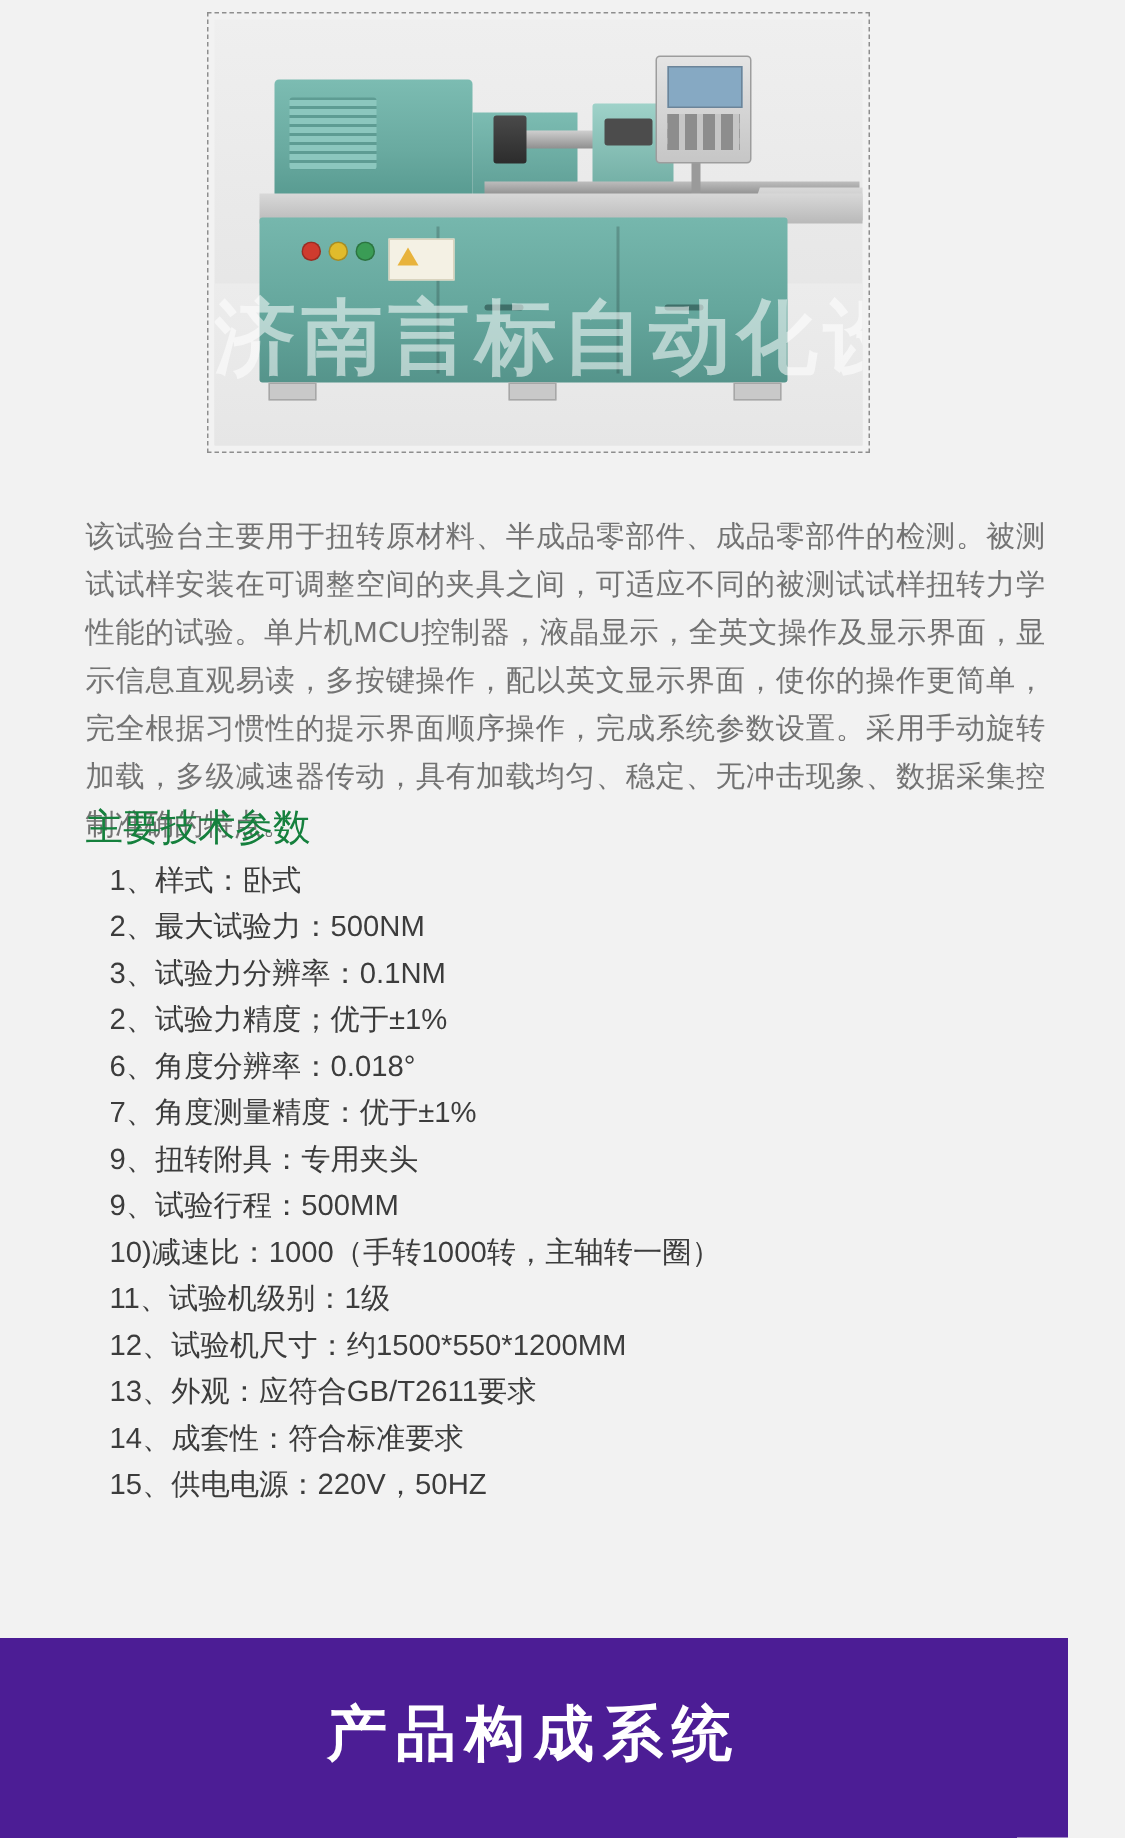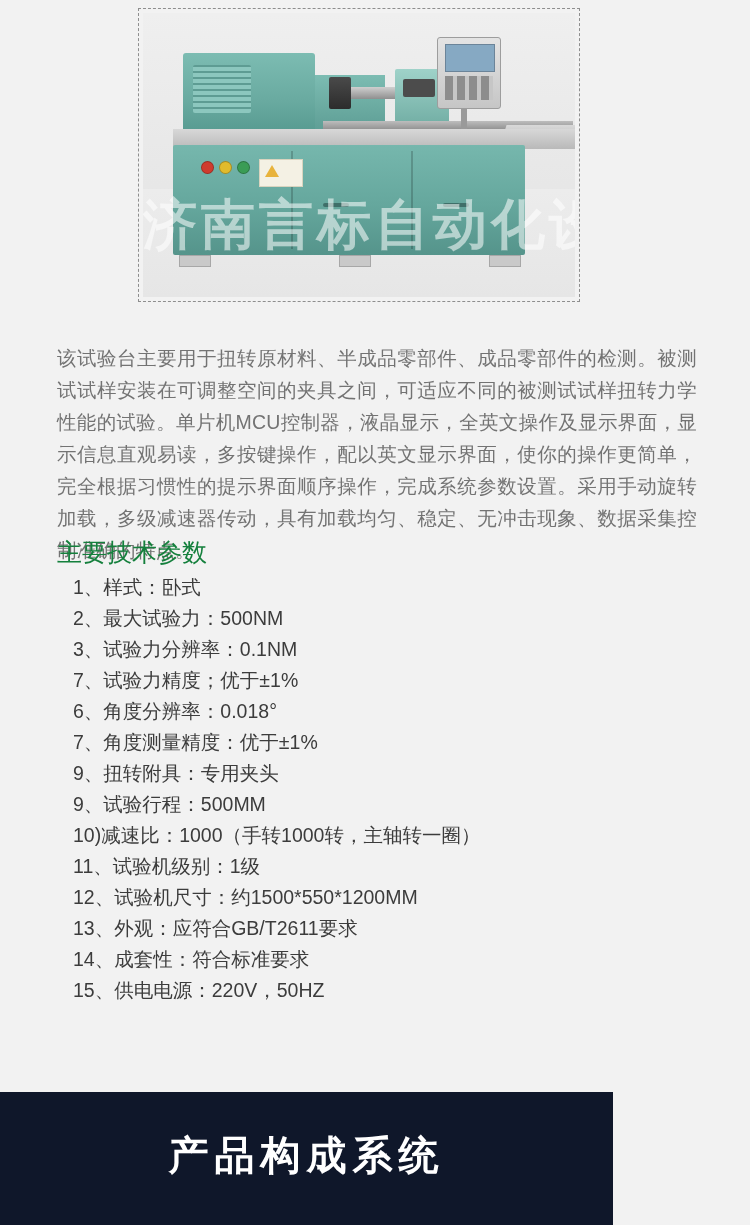--- a/index.html
+++ b/index.html
@@ -288,23 +288,23 @@
   .spec-list li {
     white-space: nowrap;
     margin-left: 16px;
   }
 
   
   .footer-band {
     position: absolute;
     left: 0;
     bottom: 0;
-    width: 613px;
+    width: 712px;
     height: 133px;
-    background: #0f172a;
+    background: #4c1d95;
   }
   .footer-title {
     position: absolute;
     left: 0;
     right: 0;
     top: 36px;
     text-align: center;
     color: #ffffff;
     font-size: 40px;
     font-weight: bold;
@@ -354,21 +354,21 @@
   </div>
 
   <p class="body-text">该试验台主要用于扭转原材料、半成品零部件、成品零部件的检测。被测试试样安装在可调整空间的夹具之间，可适应不同的被测试试样扭转力学性能的试验。单片机MCU控制器，液晶显示，全英文操作及显示界面，显示信息直观易读，多按键操作，配以英文显示界面，使你的操作更简单，完全根据习惯性的提示界面顺序操作，完成系统参数设置。采用手动旋转加载，多级减速器传动，具有加载均匀、稳定、无冲击现象、数据采集控制准确的特点。</p>
 
   <div class="section-title">主要技术参数</div>
 
   <ul class="spec-list">
     <li>1、样式：卧式</li>
     <li>2、最大试验力：500NM</li>
     <li>3、试验力分辨率：0.1NM</li>
-    <li>7、试验力精度；优于±1%</li>
+    <li>2、试验力精度；优于±1%</li>
     <li>6、角度分辨率：0.018°</li>
     <li>7、角度测量精度：优于±1%</li>
     <li>9、扭转附具：专用夹头</li>
     <li>9、试验行程：500MM</li>
     <li>10)减速比：1000（手转1000转，主轴转一圈）</li>
     <li>11、试验机级别：1级</li>
     <li>12、试验机尺寸：约1500*550*1200MM</li>
     <li>13、外观：应符合GB/T2611要求</li>
     <li>14、成套性：符合标准要求</li>
     <li>15、供电电源：220V，50HZ</li>

